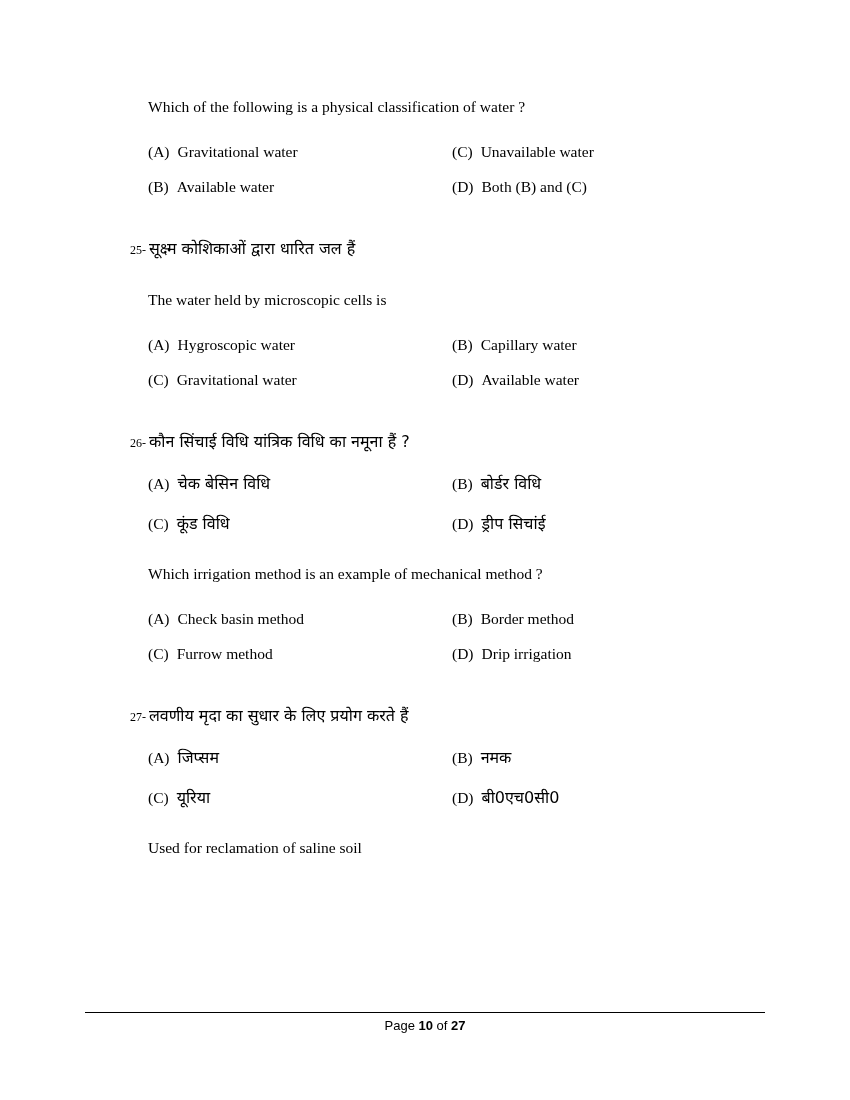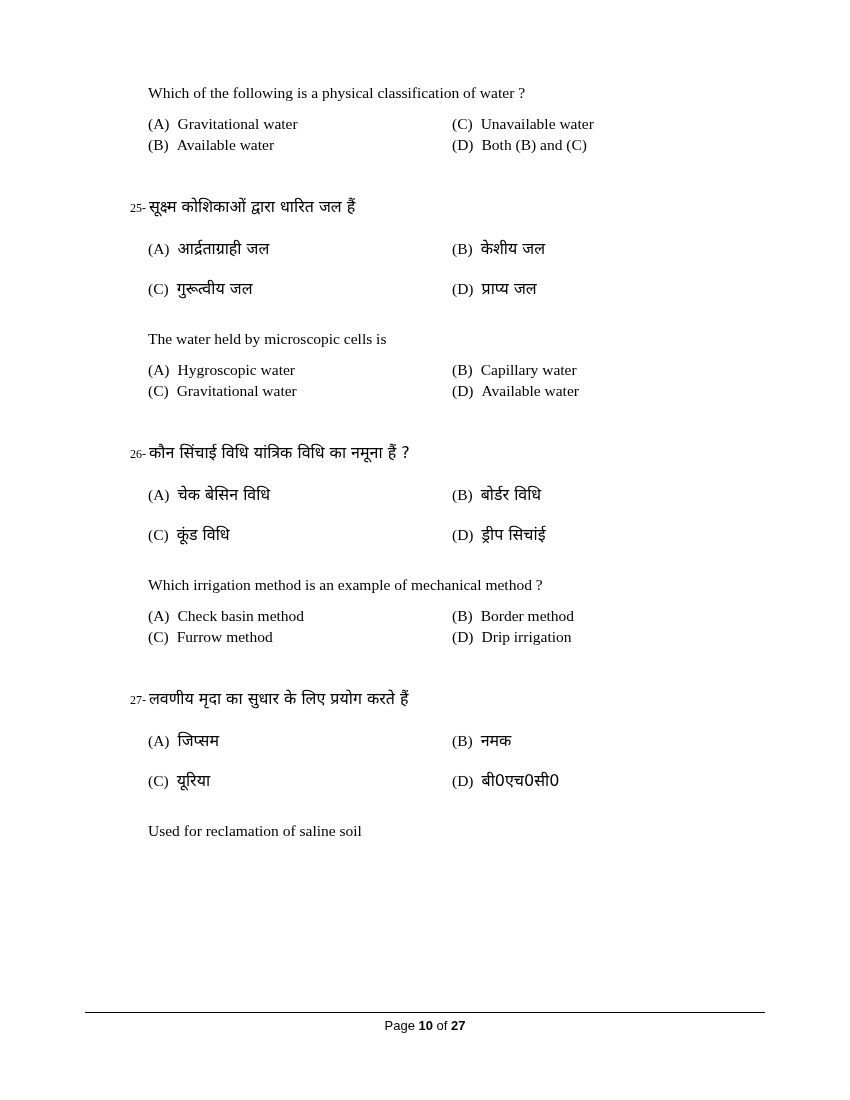--- a/index.html
+++ b/index.html
@@ -12,21 +12,21 @@
     width: 850px;
     height: 1100px;
     margin: 0 auto;
     background: #ffffff;
     color: #000000;
     overflow: hidden;
     box-sizing: border-box;
   }
   .content {
     position: absolute;
-    top: 82px;
+    top: 96px;
     left: 148px;
     right: 70px;
   }
   .en {
     font-family: "Liberation Serif", serif;
     font-size: 15.5px;
     line-height: 21px;
   }
   .hi {
     font-family: "DejaVu Sans", sans-serif;
@@ -37,22 +37,22 @@
   .qnum {
     font-family: "Liberation Serif", serif;
     font-size: 12px;
     display: inline-block;
     margin-left: -18px;
     padding-right: 3px;
   }
   .opts {
     display: grid;
     grid-template-columns: 304px auto;
-    margin-top: 10px;
-    row-gap: 0;
+    margin-top: 24px;
+    row-gap: 14px;
   }
   .opts.hi-opts {
     margin-top: 17px;
     row-gap: 16px;
   }
   .olabel {
     font-family: "Liberation Serif", serif;
     font-size: 15.5px;
     margin-right: 8px;
   }
@@ -83,26 +83,20 @@
       <div class="opts">
         <div class="en"><span class="olabel">(A)</span><span>Gravitational water</span></div>
         <div class="en"><span class="olabel">(C)</span><span>Unavailable water</span></div>
         <div class="en"><span class="olabel">(B)</span><span>Available water</span></div>
         <div class="en"><span class="olabel">(D)</span><span>Both (B) and (C)</span></div>
       </div>
     </div>
 
     <div class="block block-num">
       <div class="qline hi"><span class="qnum">25-</span><span>सूक्ष्म कोशिकाओं द्वारा धारित जल हैं</span></div>
-      <div class="opts hi-opts">
-        <div class="hi"><span class="olabel">(A)</span><span>आर्द्रताग्राही जल</span></div>
-        <div class="hi"><span class="olabel">(B)</span><span>केशीय जल</span></div>
-        <div class="hi"><span class="olabel">(C)</span><span>गुरूत्वीय जल</span></div>
-        <div class="hi"><span class="olabel">(D)</span><span>प्राप्य जल</span></div>
-      </div>
     </div>
 
     <div class="block block-sub">
       <div class="qline en">The water held by microscopic cells is</div>
       <div class="opts">
         <div class="en"><span class="olabel">(A)</span><span>Hygroscopic water</span></div>
         <div class="en"><span class="olabel">(B)</span><span>Capillary water</span></div>
         <div class="en"><span class="olabel">(C)</span><span>Gravitational water</span></div>
         <div class="en"><span class="olabel">(D)</span><span>Available water</span></div>
       </div>

